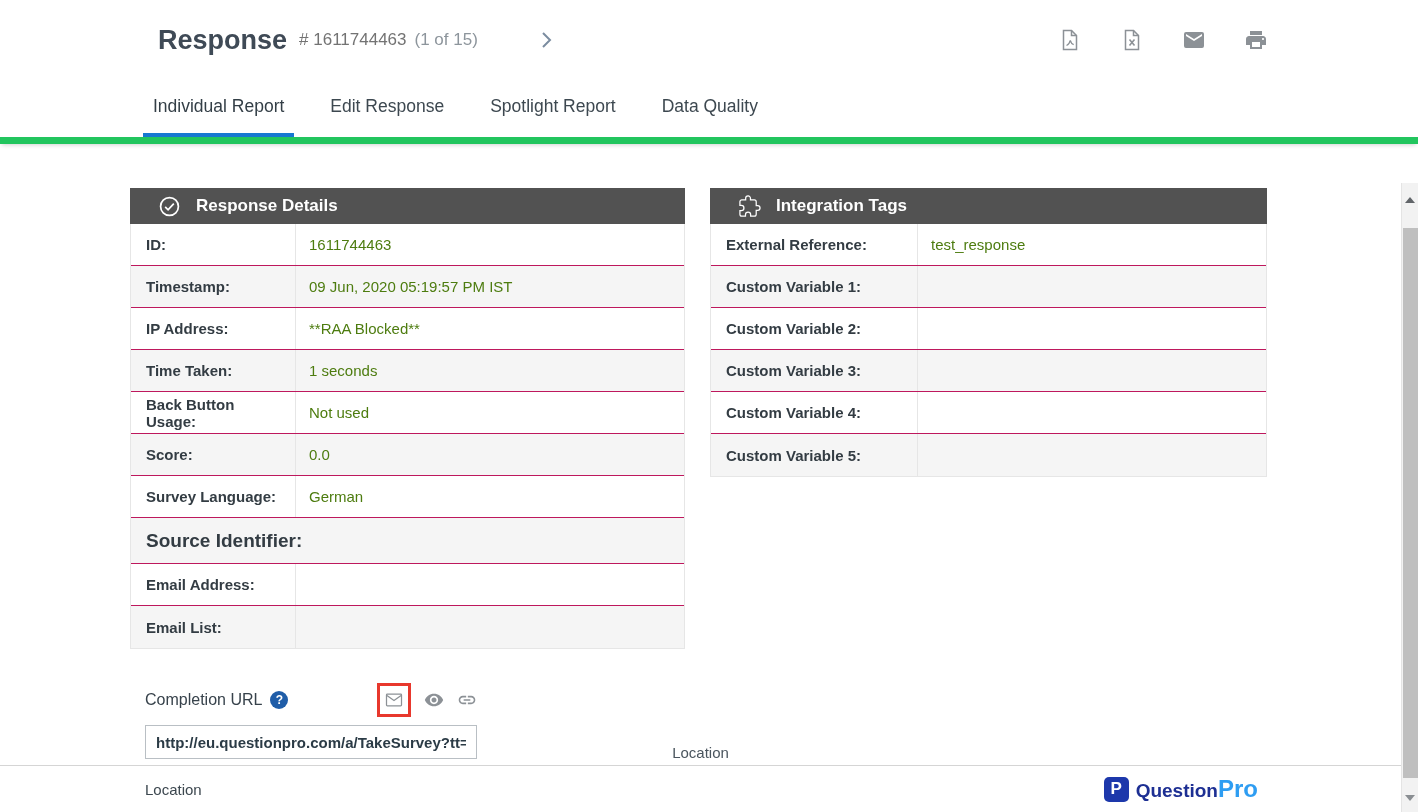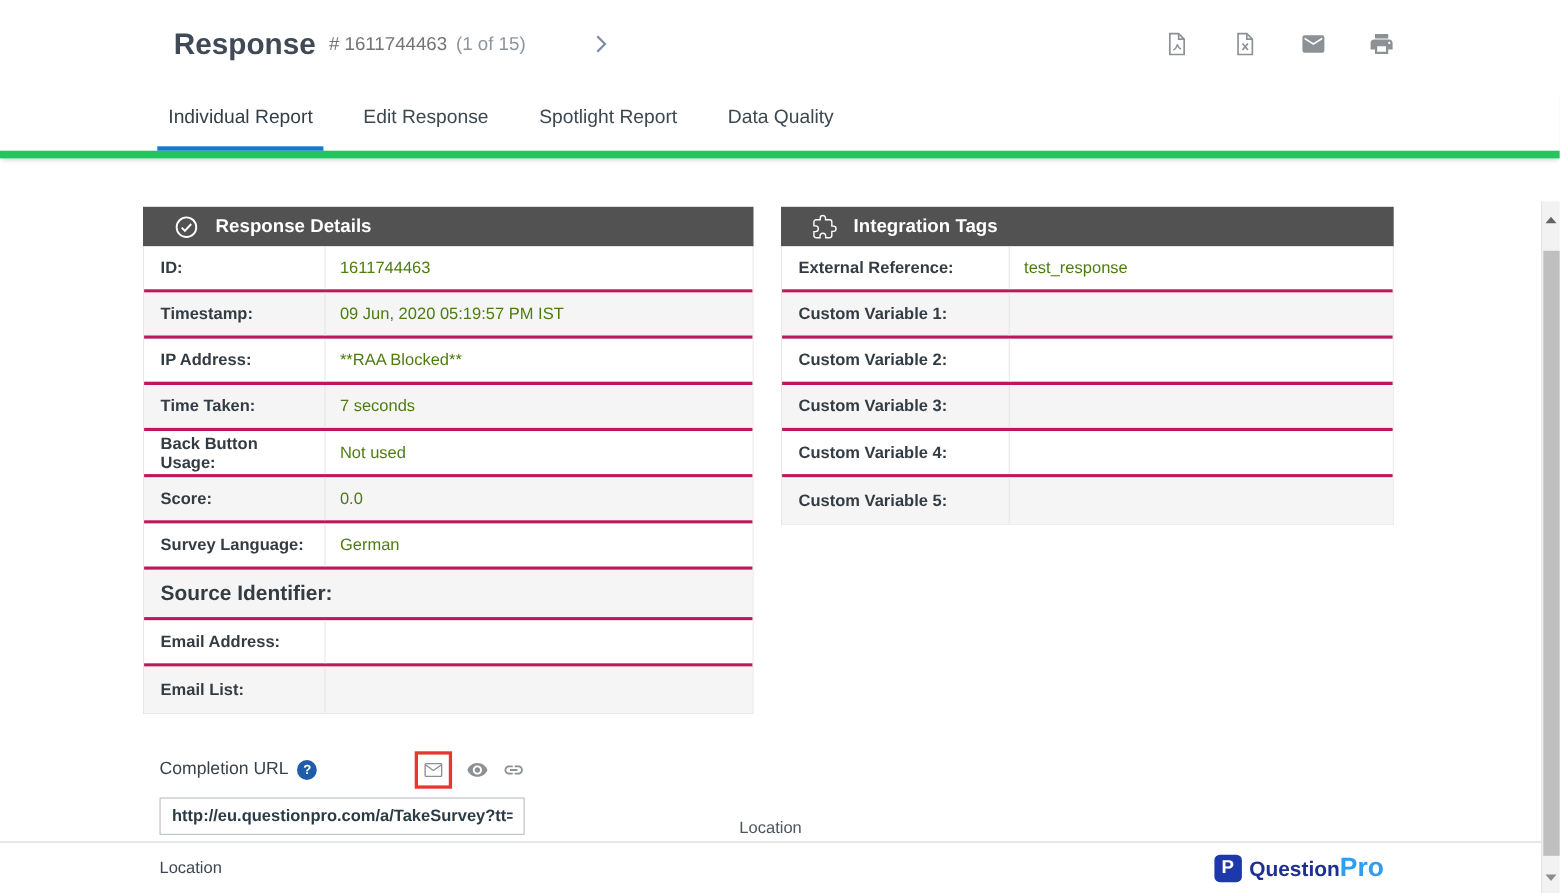--- a/index.html
+++ b/index.html
@@ -24,21 +24,21 @@
 
   
   .main { position:relative; height:668px; background:#fff; }
   .panels { display:flex; gap:25px; padding:44px 0 0 130px; }
   .panel-left { width:555px; }
   .panel-right { width:557px; }
   .panel-header { background:#525252; color:#fff; height:36px; display:flex; align-items:center;
                   padding-left:28px; gap:15px; }
   .panel-title { font-size:17px; font-weight:700; }
   .panel-body { border:1px solid #e6e6e6; border-top:none; }
-  .trow { display:flex; align-items:stretch; min-height:42px; border-bottom:3px solid #be185d; background:#fff; }
+  .trow { display:flex; align-items:stretch; min-height:42px; border-bottom:1px solid #be185d; background:#fff; }
   .trow:last-child { border-bottom:none; }
   .trow:nth-child(even) { background:#f5f5f5; }
   .cell-label { display:flex; align-items:center; padding:0 8px 0 15px; font-size:15px; font-weight:700;
                 color:#333c43; border-right:1px solid #e6e6e6; }
   .panel-left .cell-label { width:165px; }
   .panel-right .cell-label { width:207px; }
   .cell-value { flex:1; display:flex; align-items:center; padding-left:13px; font-size:15px; color:#4d7c0f; }
   .trow.full-row { min-height:46px; }
   .trow.full-row .cell-label { width:auto; border-right:none; font-size:19px; }
 
@@ -157,21 +157,21 @@
             <div class="cell-value">09 Jun, 2020 05:19:57 PM IST</div>
           </div>
 
           <div class="trow">
             <div class="cell-label">IP Address:</div>
             <div class="cell-value">**RAA Blocked**</div>
           </div>
 
           <div class="trow">
             <div class="cell-label">Time Taken:</div>
-            <div class="cell-value">7 seconds</div>
+            <div class="cell-value">1 seconds</div>
           </div>
 
           <div class="trow">
             <div class="cell-label">Back Button Usage:</div>
             <div class="cell-value">Not used</div>
           </div>
 
           <div class="trow">
             <div class="cell-label">Score:</div>
             <div class="cell-value">0.0</div>

